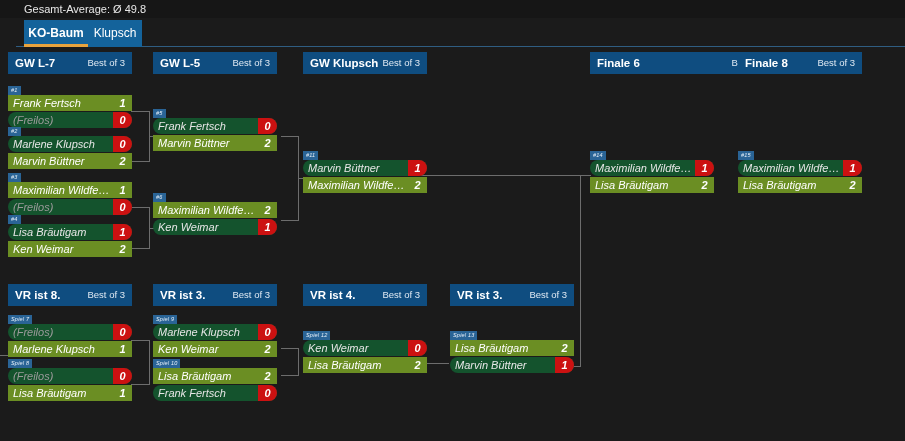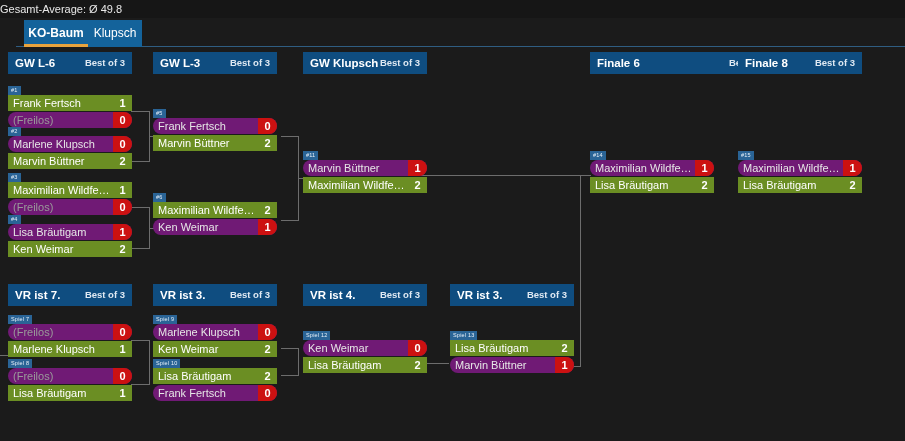--- a/index.html
+++ b/index.html
@@ -13,21 +13,21 @@
   #root { position: relative; width: 905px; height: 441px; }
 
   
   .avg-bar {
     position: absolute; left: 0; top: 0;
     width: 905px; height: 18px;
     background: #161616;
     color: #e8e8e8;
     font-size: 11px;
     line-height: 18px;
-    padding-left: 0;
+    padding-left: 24px;
     white-space: nowrap;
   }
 
   
   .tabstrip {
     position: absolute; left: 16px; top: 20px;
     width: 905px; height: 27px;
   }
   .tabstrip .rule {
     position: absolute; left: 0; bottom: 0; width: 905px; height: 1px;
@@ -55,27 +55,27 @@
     color: #ffffff;
     font-size: 11.5px;
     font-weight: bold;
     line-height: 22px;
     padding: 0 7px;
     white-space: nowrap;
   }
   .round-head .bo {
     float: right;
     font-size: 9.5px;
-    font-weight: bold;
+    font-weight: normal;
     color: #dfe9f2;
     line-height: 22px;
   }
 
   
-  .match { position: absolute; }
+  .match { position: absolute; font-style: italic; }
   .badge {
     position: absolute; left: 0; top: -9px;
     height: 9px;
     background: #2a6496;
     color: #eaf2fa;
     font-size: 5.5px;
     line-height: 9px;
     padding: 0 3px;
     white-space: nowrap;
     letter-spacing: 0.2px;
@@ -101,21 +101,21 @@
     flex: 0 0 auto;
     width: 19px;
     text-align: center;
     font-weight: bold;
     font-size: 11px;
     height: 16px;
     line-height: 16px;
   }
   .row.win { background: #6b8e23; }
   .row.win .sc { background: #6b8e23; }
-  .row.lose { background: #701a75; border-radius: 8px; }
+  .row.lose { background: #14532d; border-radius: 8px; }
   .row.lose .sc { background: #cc1111; }
   .row.lose .nm { color: #e6e6e6; }
   .row.bye .nm { color: #9a9a9a; }
 
   
   .ln { position: absolute; background: #6d6d6d; }
   .ln.h { height: 1px; }
   .ln.v { width: 1px; }
 </style>
 </head>
@@ -157,42 +157,42 @@
 
   <div class="ln h" style="left:281px; top:348px;  width:18px;"></div>
   <div class="ln h" style="left:281px; top:375px;  width:18px;"></div>
   <div class="ln v" style="left:298px; top:348px;  height:28px;"></div>
 
   <div class="ln h" style="left:421px; top:363px;  width:28px;"></div>
   <div class="ln h" style="left:0px;   top:355px;  width:10px;"></div>
 
   <div class="round-head" style="left:8px;   top:52px; width:124px;">
     <span class="bo">Best of 3</span>
-    <span>GW L-6</span>
+    <span>GW L-7</span>
   </div>
   <div class="round-head" style="left:153px; top:52px; width:124px;">
     <span class="bo">Best of 3</span>
-    <span>GW L-3</span>
+    <span>GW L-5</span>
   </div>
   <div class="round-head" style="left:303px; top:52px; width:124px;">
     <span class="bo">Best of 3</span>
     <span>GW Klupsch</span>
   </div>
   <div class="round-head" style="left:590px; top:52px; width:186px;">
     <span class="bo">Best of 3</span>
     <span>Finale 6</span>
   </div>
   <div class="round-head" style="left:738px; top:52px; width:124px;">
     <span class="bo">Best of 3</span>
     <span>Finale 8</span>
   </div>
 
   <div class="round-head" style="left:8px;   top:284px; width:124px;">
     <span class="bo">Best of 3</span>
-    <span>VR ist 7.</span>
+    <span>VR ist 8.</span>
   </div>
   <div class="round-head" style="left:153px; top:284px; width:124px;">
     <span class="bo">Best of 3</span>
     <span>VR ist 3.</span>
   </div>
   <div class="round-head" style="left:303px; top:284px; width:124px;">
     <span class="bo">Best of 3</span>
     <span>VR ist 4.</span>
   </div>
   <div class="round-head" style="left:450px; top:284px; width:124px;">

